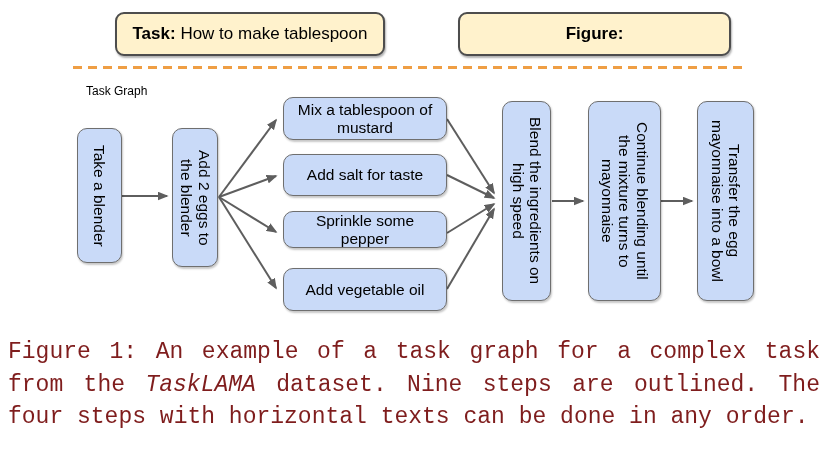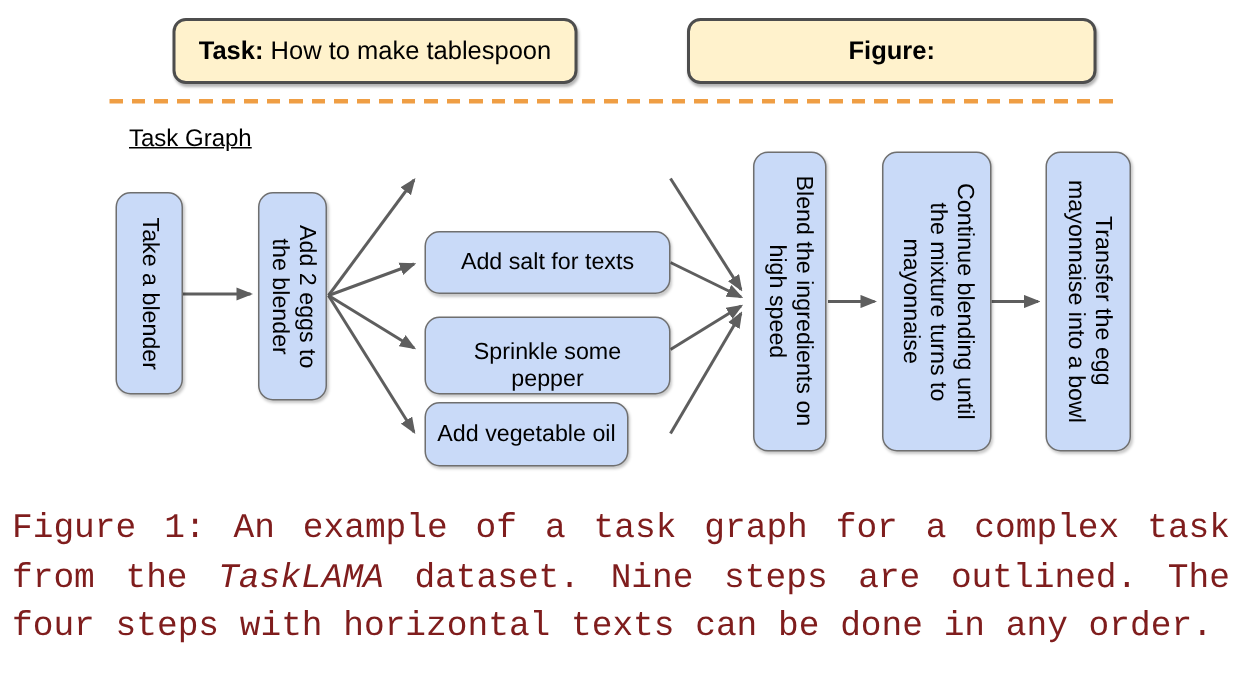--- a/index.html
+++ b/index.html
@@ -10,34 +10,34 @@
         border:2px solid #4d4d4d;border-radius:9px;display:flex;align-items:center;
         justify-content:center;font-size:17px;box-shadow:1px 2px 2px rgba(0,0,0,.30);
         white-space:pre;}
   .pill .b{font-weight:bold;}
   #task-pill{left:115px;top:12px;width:270px;}
   #context-pill{left:458px;top:12px;width:273px;}
   
   .dashline{position:absolute;left:73px;top:66px;width:675px;height:3px;
             background:repeating-linear-gradient(90deg,#ef9e44 0 9px,transparent 9px 15px);}
   
-  .graph-title{position:absolute;left:86px;top:84px;font-size:16px;text-decoration:underline;}
+  .graph-title{position:absolute;left:86px;top:84px;font-size:12px;}
   
   .node{position:absolute;box-sizing:border-box;background:#c9daf8;border:1.5px solid #6f6f6f;
         border-radius:10px;display:flex;align-items:center;justify-content:center;
         text-align:center;font-size:15.5px;line-height:1.16;
         box-shadow:1px 1.5px 2px rgba(0,0,0,.22);}
   .node span{white-space:pre-line;}
   .node.v span{writing-mode:vertical-rl;}
   #n0{left:77px; top:128px;width:45px; height:135px;}
   #n1{left:172px;top:128px;width:46px; height:139px;}
   #n2{left:283px;top:97px; width:164px;height:43px;}
   #n3{left:283px;top:154px;width:164px;height:42px;}
-  #n4{left:283px;top:211px;width:164px;height:52px;align-items:flex-end;}
-  #n5{left:283px;top:268px;width:136px;height:43px;}
+  #n4{left:283px;top:211px;width:164px;height:37px;}
+  #n5{left:283px;top:268px;width:164px;height:43px;}
   #n6{left:502px;top:101px;width:49px; height:200px;}
   #n7{left:588px;top:101px;width:73px; height:200px;}
   #n8{left:697px;top:101px;width:57px; height:200px;}
   
   svg.edges{position:absolute;left:0;top:0;pointer-events:none;}
   svg.edges line{stroke:#5e5e5e;stroke-width:2;}
   
   .caption{position:absolute;left:8px;top:336px;width:812px;margin:0;
            font-family:Liberation Mono, monospace;font-size:23px;line-height:1.42;
            text-align:justify;color:#7f1d1d;}
@@ -74,22 +74,26 @@
     <line x1="661" y1="201" x2="692" y2="201" marker-end="url(#ah)"></line>
   </svg>
 
   <div class="node v" id="n0">
       <span>Take a blender</span>
     </div>
   <div class="node v" id="n1">
       <span>Add 2 eggs to
 the blender</span>
     </div>
+  <div class="node" id="n2">
+      <span>Mix a tablespoon of
+mustard</span>
+    </div>
   <div class="node" id="n3">
-      <span>Add salt for texts</span>
+      <span>Add salt for taste</span>
     </div>
   <div class="node" id="n4">
       <span>Sprinkle some
 pepper</span>
     </div>
   <div class="node" id="n5">
       <span>Add vegetable oil</span>
     </div>
   <div class="node v" id="n6">
       <span>Blend the ingredients on

